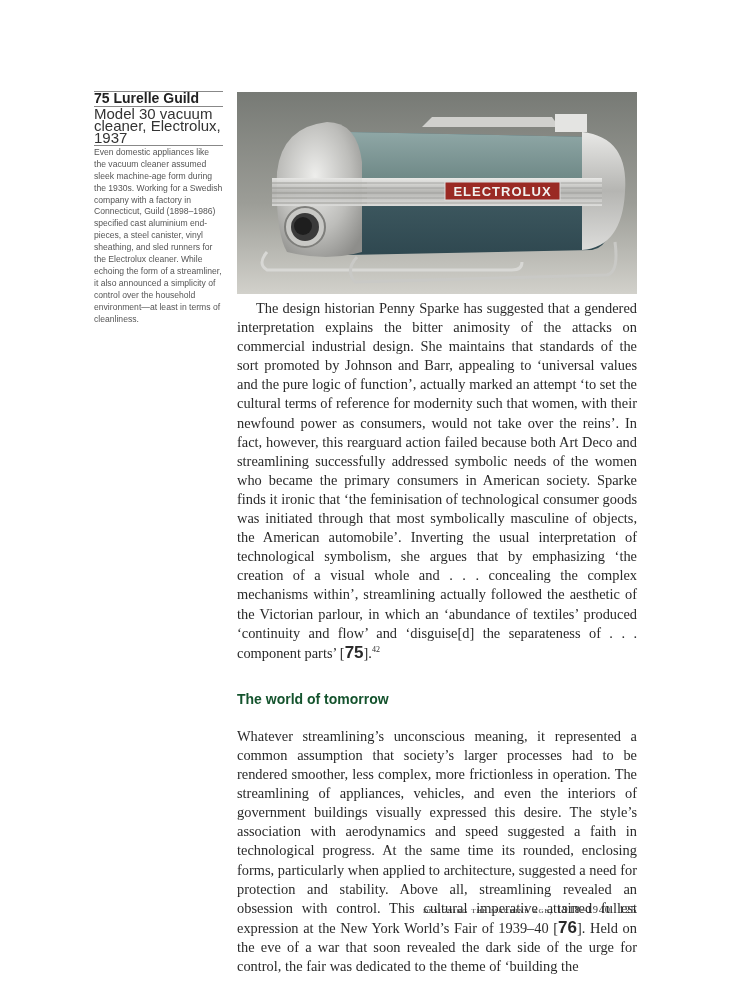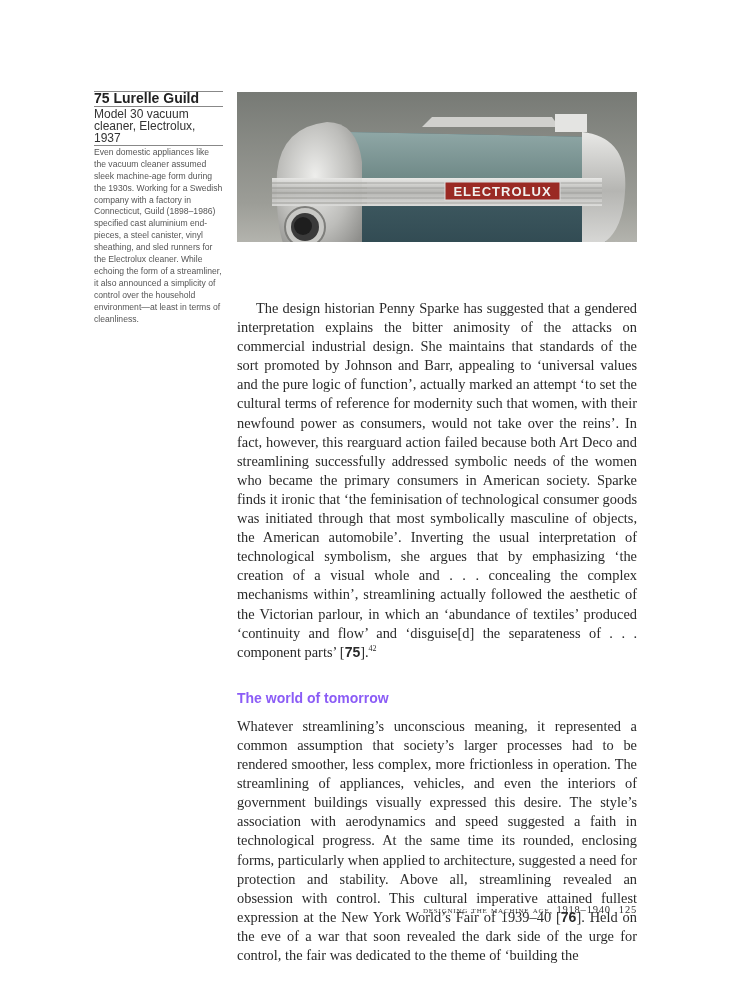--- a/index.html
+++ b/index.html
@@ -1,27 +1,27 @@
 <!DOCTYPE html>
 <html><head>
 <meta charset="utf-8">
 <style>
   html, body { margin:0; padding:0; background:#fff; }
   body { width:735px; height:1000px; position:relative; overflow:hidden; color:#2a2a2a; }
   .caption { position:absolute; left:94px; top:91px; width:129px; font-family:"Liberation Sans", sans-serif; font-size:8.6px; line-height:11.9px; color:#3a3a3a; }
   .caption .title { border-top:1px solid #888; border-bottom:1px solid #888; font-weight:bold; color:#222; padding:1px 0 1px 0; font-size:14px; }
-  .caption .sub { border-bottom:1px solid #888; padding:1px 0 1px 0; color:#333; font-size:12px; line-height:12px; }
+  .caption .sub { border-bottom:1px solid #888; padding:1px 0 1px 0; color:#333; font-size:15px; line-height:12px; }
   .caption .body { padding-top:1px; color:#555; }
-  .figure { position:absolute; left:237px; top:92px; width:400px; height:150px; overflow:hidden; background:linear-gradient(180deg,#7a7d78 0%,#9a9b95 60%,#c8c7c1 100%); }
+  .figure { position:absolute; left:237px; top:92px; width:400px; height:202px; overflow:hidden; background:linear-gradient(180deg,#7a7d78 0%,#9a9b95 60%,#c8c7c1 100%); }
   .main { position:absolute; left:237px; top:299px; width:400px; font-family:"Liberation Serif", serif; font-size:14.4px; line-height:19.1px; color:#2a2a2a; text-align:justify; }
   .main p { margin:0; }
   .main p.first { text-indent:19px; }
-  .ref { font-family:"Liberation Sans", sans-serif; font-weight:bold; font-size:14px; }
+  .ref { font-family:"Liberation Sans", sans-serif; font-weight:bold; font-size:17px; }
   .sup { font-size:8px; vertical-align:super; line-height:0; }
-  .heading { font-family:"Liberation Sans", sans-serif; font-weight:bold; font-size:14px; margin-top:27px; margin-bottom:9px; color:#8b5cf6; }
+  .heading { font-family:"Liberation Sans", sans-serif; font-weight:bold; font-size:14px; margin-top:27px; margin-bottom:18px; color:#14532d; }
   .footer { position:absolute; right:98px; top:904px; font-family:"Liberation Serif", serif; font-size:10.5px; letter-spacing:0.8px; color:#333; }
   .footer .runhead { font-variant:small-caps; text-transform:lowercase; }
   .footer .pnum { margin-left:8px; }
 </style>
 </head>
 <body>
 
 <div class="caption">
   <div class="title">75 Lurelle Guild</div>
   <div class="sub">Model 30 vacuum cleaner, Electrolux, 1937</div>

